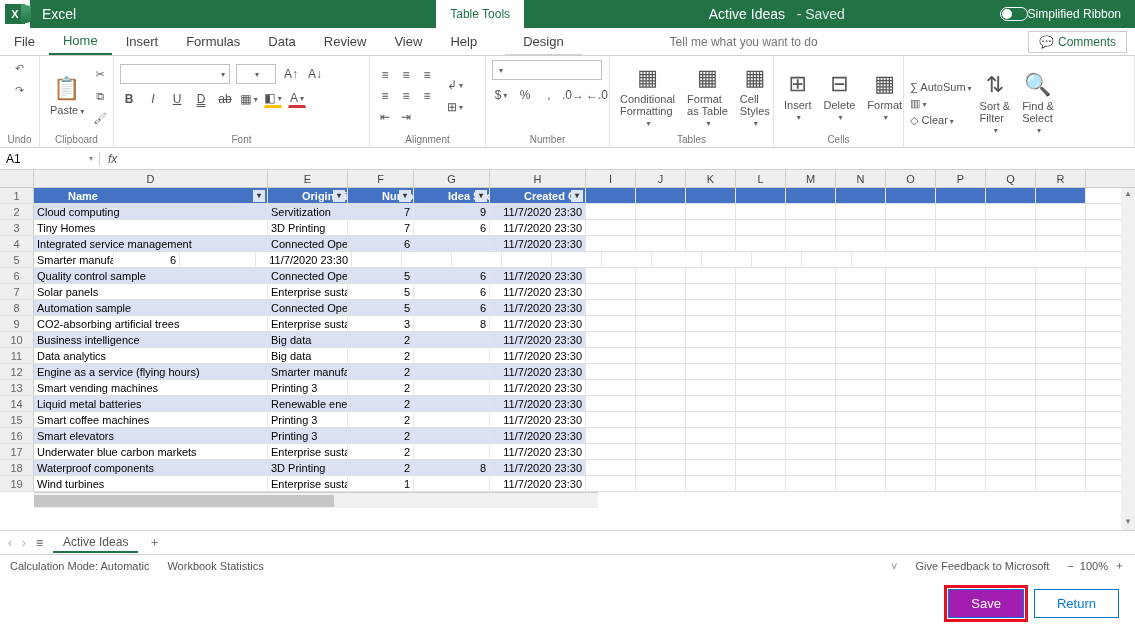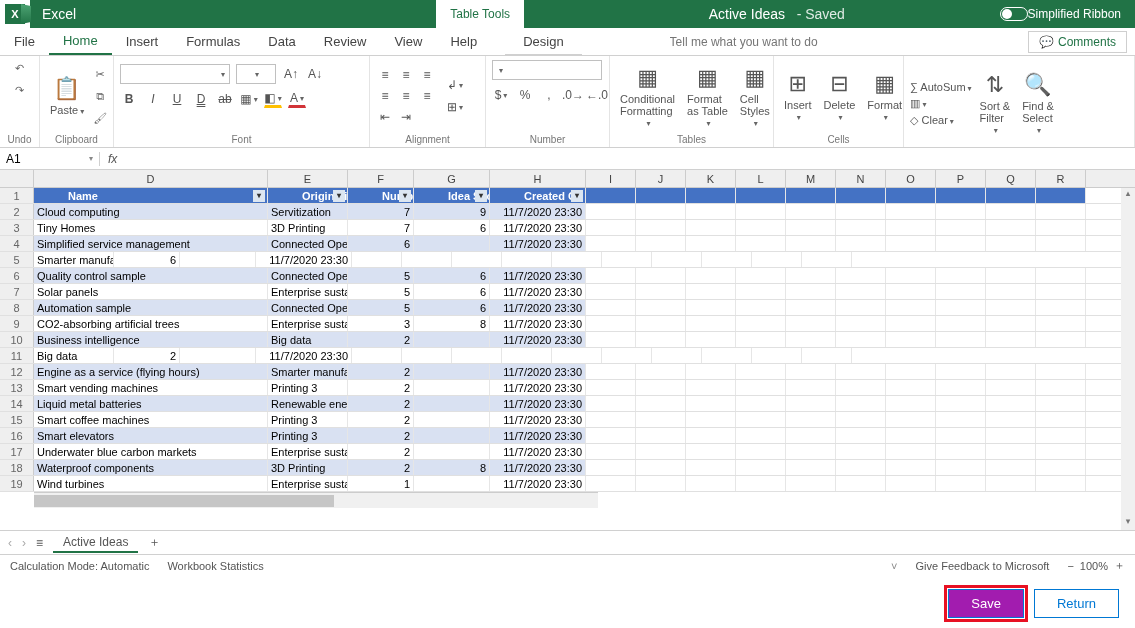--- a/index.html
+++ b/index.html
@@ -347,21 +347,21 @@
         <div class="cell cX"></div>
         <div class="cell cX"></div>
         <div class="cell cX"></div>
         <div class="cell cX"></div>
         <div class="cell cX"></div>
         <div class="cell cX"></div>
         <div class="cell cX"></div>
       </div>
       <div class="row zebra">
         <div class="rh">4</div>
-        <div class="cell cD t">Simplified service management</div>
+        <div class="cell cD t">Integrated service management</div>
         <div class="cell cE t">Connected Oper</div>
         <div class="cell cF t num">6</div>
         <div class="cell cG t num"></div>
         <div class="cell cH t date">11/7/2020 23:30</div>
         <div class="cell cX"></div>
         <div class="cell cX"></div>
         <div class="cell cX"></div>
         <div class="cell cX"></div>
         <div class="cell cX"></div>
         <div class="cell cX"></div>
@@ -472,20 +472,21 @@
         <div class="cell cX"></div>
         <div class="cell cX"></div>
         <div class="cell cX"></div>
         <div class="cell cX"></div>
         <div class="cell cX"></div>
         <div class="cell cX"></div>
         <div class="cell cX"></div>
       </div>
       <div class="row">
         <div class="rh">11</div>
+        <div class="cell cD t">Data analytics</div>
         <div class="cell cE t">Big data</div>
         <div class="cell cF t num">2</div>
         <div class="cell cG t num"></div>
         <div class="cell cH t date">11/7/2020 23:30</div>
         <div class="cell cX"></div>
         <div class="cell cX"></div>
         <div class="cell cX"></div>
         <div class="cell cX"></div>
         <div class="cell cX"></div>
         <div class="cell cX"></div>

